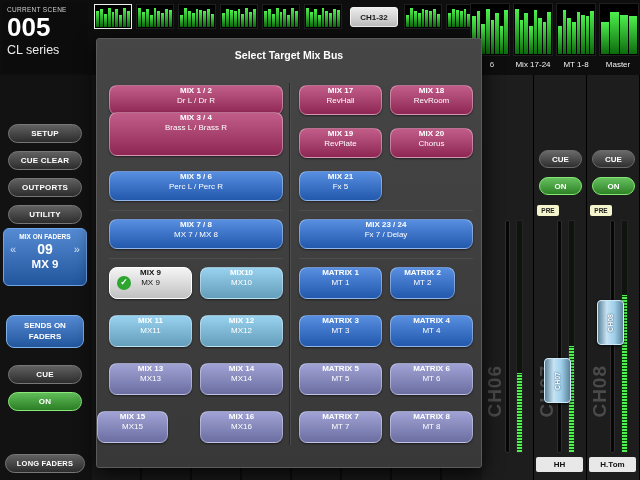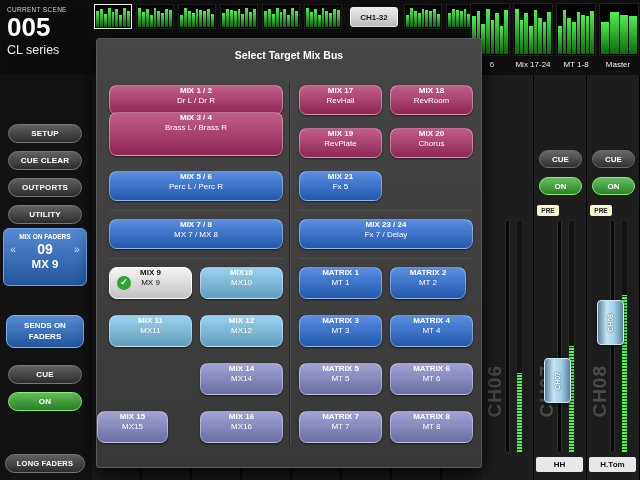--- a/index.html
+++ b/index.html
@@ -365,38 +365,42 @@
     <span class="l2">MX10</span>
   </div>
   <div class="bus" style="left:12px;top:276px;width:83px;height:32px" data-color="cyan">
     <span class="l1">MIX 11</span>
     <span class="l2">MX11</span>
   </div>
   <div class="bus" style="left:103px;top:276px;width:83px;height:32px" data-color="cyan">
     <span class="l1">MIX 12</span>
     <span class="l2">MX12</span>
   </div>
+  <div class="bus" style="left:12px;top:324px;width:83px;height:32px" data-color="purple">
+    <span class="l1">MIX 13</span>
+    <span class="l2">MX13</span>
+  </div>
   <div class="bus" style="left:103px;top:324px;width:83px;height:32px" data-color="purple">
     <span class="l1">MIX 14</span>
     <span class="l2">MX14</span>
   </div>
   <div class="bus" style="left:0;top:372px;width:71px;height:32px" data-color="purple">
     <span class="l1">MIX 15</span>
     <span class="l2">MX15</span>
   </div>
   <div class="bus" style="left:103px;top:372px;width:83px;height:32px" data-color="purple">
     <span class="l1">MIX 16</span>
     <span class="l2">MX16</span>
   </div>
 
   <div class="bus" style="left:202px;top:228px;width:83px;height:32px" data-color="blue">
     <span class="l1">MATRIX 1</span>
     <span class="l2">MT 1</span>
   </div>
-  <div class="bus" style="left:293px;top:228px;width:76px;height:32px" data-color="blue">
+  <div class="bus" style="left:293px;top:228px;width:65px;height:32px" data-color="blue">
     <span class="l1">MATRIX 2</span>
     <span class="l2">MT 2</span>
   </div>
   <div class="bus" style="left:202px;top:276px;width:83px;height:32px" data-color="blue">
     <span class="l1">MATRIX 3</span>
     <span class="l2">MT 3</span>
   </div>
   <div class="bus" style="left:293px;top:276px;width:83px;height:32px" data-color="blue">
     <span class="l1">MATRIX 4</span>
     <span class="l2">MT 4</span>

